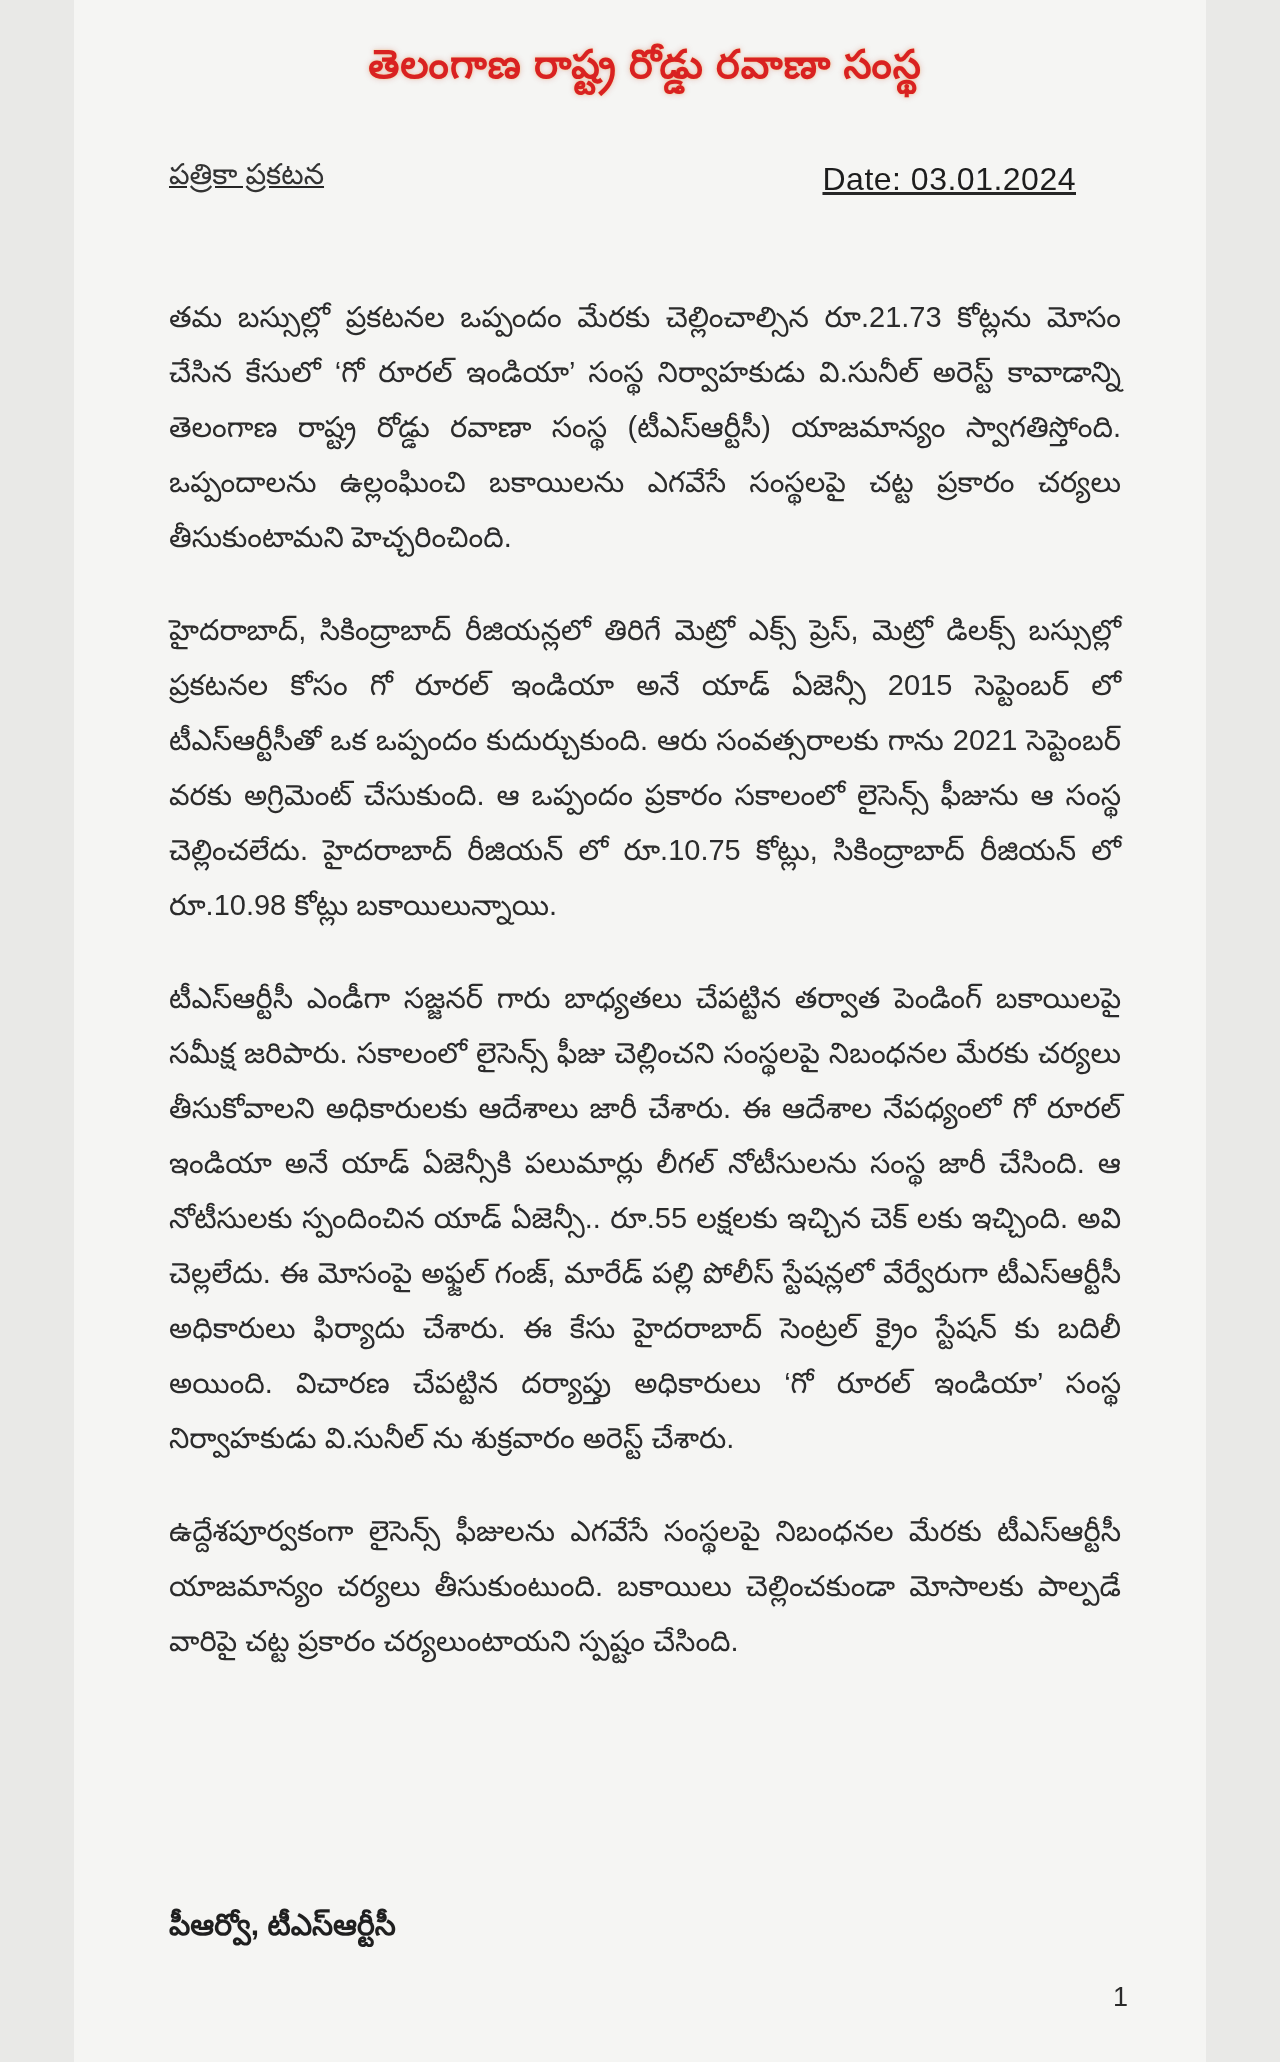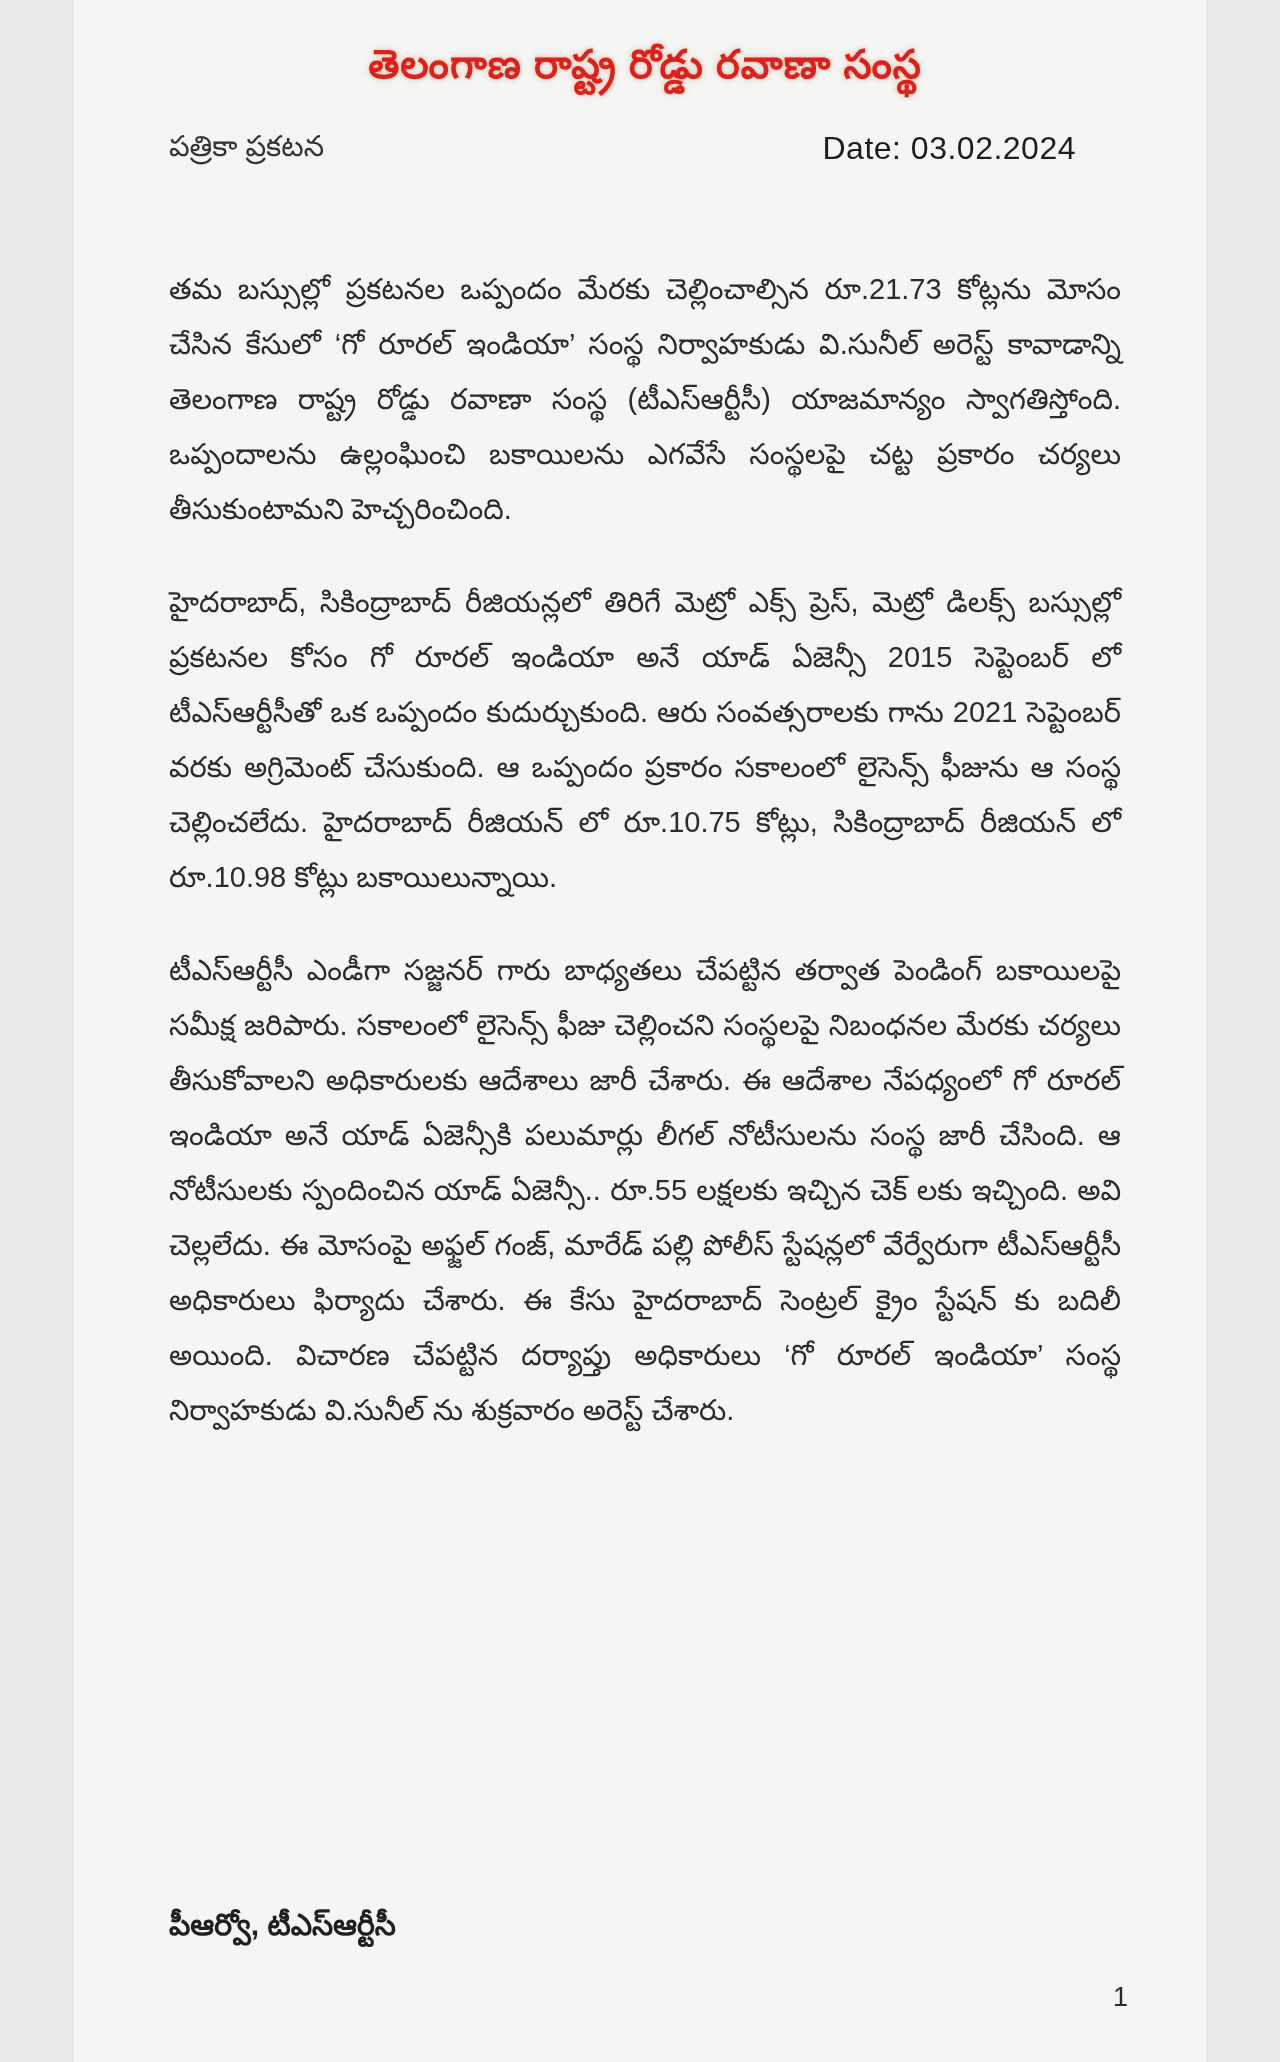--- a/index.html
+++ b/index.html
@@ -25,22 +25,23 @@
     font-size: 40px;
     line-height: 52px;
     font-weight: 700;
     color: #d92121;
     text-shadow: 0 0 2px rgba(255, 190, 60, 0.55), 0 0 6px rgba(180, 30, 30, 0.25);
     letter-spacing: 1px;
   }
   .meta-row {
     display: flex;
     justify-content: space-between;
-    align-items: flex-start;
-    margin-top: 40px;
+    align-items: flex-end;
+    margin-top: 68px;
+    text-decoration: underline;
   }
   .press-label {
     font-size: 29px;
     color: #333;
   }
   .date-label {
     font-size: 32px;
     color: #1d1d1d;
     padding-right: 45px;
     letter-spacing: 0.5px;
@@ -73,26 +74,27 @@
 </style>
 </head>
 <body>
 
 <div class="page">
 
   <h1 class="doc-title">తెలంగాణ రాష్ట్ర రోడ్డు రవాణా సంస్థ</h1>
 
   <div class="meta-row">
     <span class="press-label">పత్రికా ప్రకటన</span>
-    <span class="date-label">Date: 03.02.2024</span>
+    <span class="date-label">Date: 03.01.2024</span>
   </div>
 
   <div class="doc-body">
     <p>తమ బస్సుల్లో ప్రకటనల ఒప్పందం మేరకు చెల్లించాల్సిన రూ.21.73 కోట్లను మోసం చేసిన కేసులో ‘గో రూరల్ ఇండియా’ సంస్థ నిర్వాహకుడు వి.సునీల్ అరెస్ట్ కావాడాన్ని తెలంగాణ రాష్ట్ర రోడ్డు రవాణా సంస్థ (టీఎస్ఆర్టీసీ) యాజమాన్యం స్వాగతిస్తోంది. ఒప్పందాలను ఉల్లంఘించి బకాయిలను ఎగవేసే సంస్థలపై చట్ట ప్రకారం చర్యలు తీసుకుంటామని హెచ్చరించింది.</p>
     <p>హైదరాబాద్, సికింద్రాబాద్ రీజియన్లలో తిరిగే మెట్రో ఎక్స్ ప్రెస్, మెట్రో డిలక్స్ బస్సుల్లో ప్రకటనల కోసం గో రూరల్ ఇండియా అనే యాడ్ ఏజెన్సీ 2015 సెప్టెంబర్ లో టీఎస్ఆర్టీసీతో ఒక ఒప్పందం కుదుర్చుకుంది. ఆరు సంవత్సరాలకు గాను 2021 సెప్టెంబర్ వరకు అగ్రిమెంట్ చేసుకుంది. ఆ ఒప్పందం ప్రకారం సకాలంలో లైసెన్స్ ఫీజును ఆ సంస్థ చెల్లించలేదు. హైదరాబాద్ రీజియన్ లో రూ.10.75 కోట్లు, సికింద్రాబాద్ రీజియన్ లో రూ.10.98 కోట్లు బకాయిలున్నాయి.</p>
     <p>టీఎస్ఆర్టీసీ ఎండీగా సజ్జనర్ గారు బాధ్యతలు చేపట్టిన తర్వాత పెండింగ్ బకాయిలపై సమీక్ష జరిపారు. సకాలంలో లైసెన్స్ ఫీజు చెల్లించని సంస్థలపై నిబంధనల మేరకు చర్యలు తీసుకోవాలని అధికారులకు ఆదేశాలు జారీ చేశారు. ఈ ఆదేశాల నేపధ్యంలో గో రూరల్ ఇండియా అనే యాడ్ ఏజెన్సీకి పలుమార్లు లీగల్ నోటీసులను సంస్థ జారీ చేసింది. ఆ నోటీసులకు స్పందించిన యాడ్ ఏజెన్సీ.. రూ.55 లక్షలకు ఇచ్చిన చెక్ లకు ఇచ్చింది. అవి చెల్లలేదు. ఈ మోసంపై అఫ్జల్ గంజ్, మారేడ్ పల్లి పోలీస్ స్టేషన్లలో వేర్వేరుగా టీఎస్ఆర్టీసీ అధికారులు ఫిర్యాదు చేశారు. ఈ కేసు హైదరాబాద్ సెంట్రల్ క్రైం స్టేషన్ కు బదిలీ అయింది. విచారణ చేపట్టిన దర్యాప్తు అధికారులు ‘గో రూరల్ ఇండియా’ సంస్థ నిర్వాహకుడు వి.సునీల్ ను శుక్రవారం అరెస్ట్ చేశారు.</p>
+    <p>ఉద్దేశపూర్వకంగా లైసెన్స్ ఫీజులను ఎగవేసే సంస్థలపై నిబంధనల మేరకు టీఎస్ఆర్టీసీ యాజమాన్యం చర్యలు తీసుకుంటుంది. బకాయిలు చెల్లించకుండా మోసాలకు పాల్పడే వారిపై చట్ట ప్రకారం చర్యలుంటాయని స్పష్టం చేసింది.</p>
   </div>
 
   <div class="signature">పీఆర్వో, టీఎస్ఆర్టీసీ</div>
 
   <div class="page-number">1</div>
 
 </div>
 
 </body></html>

